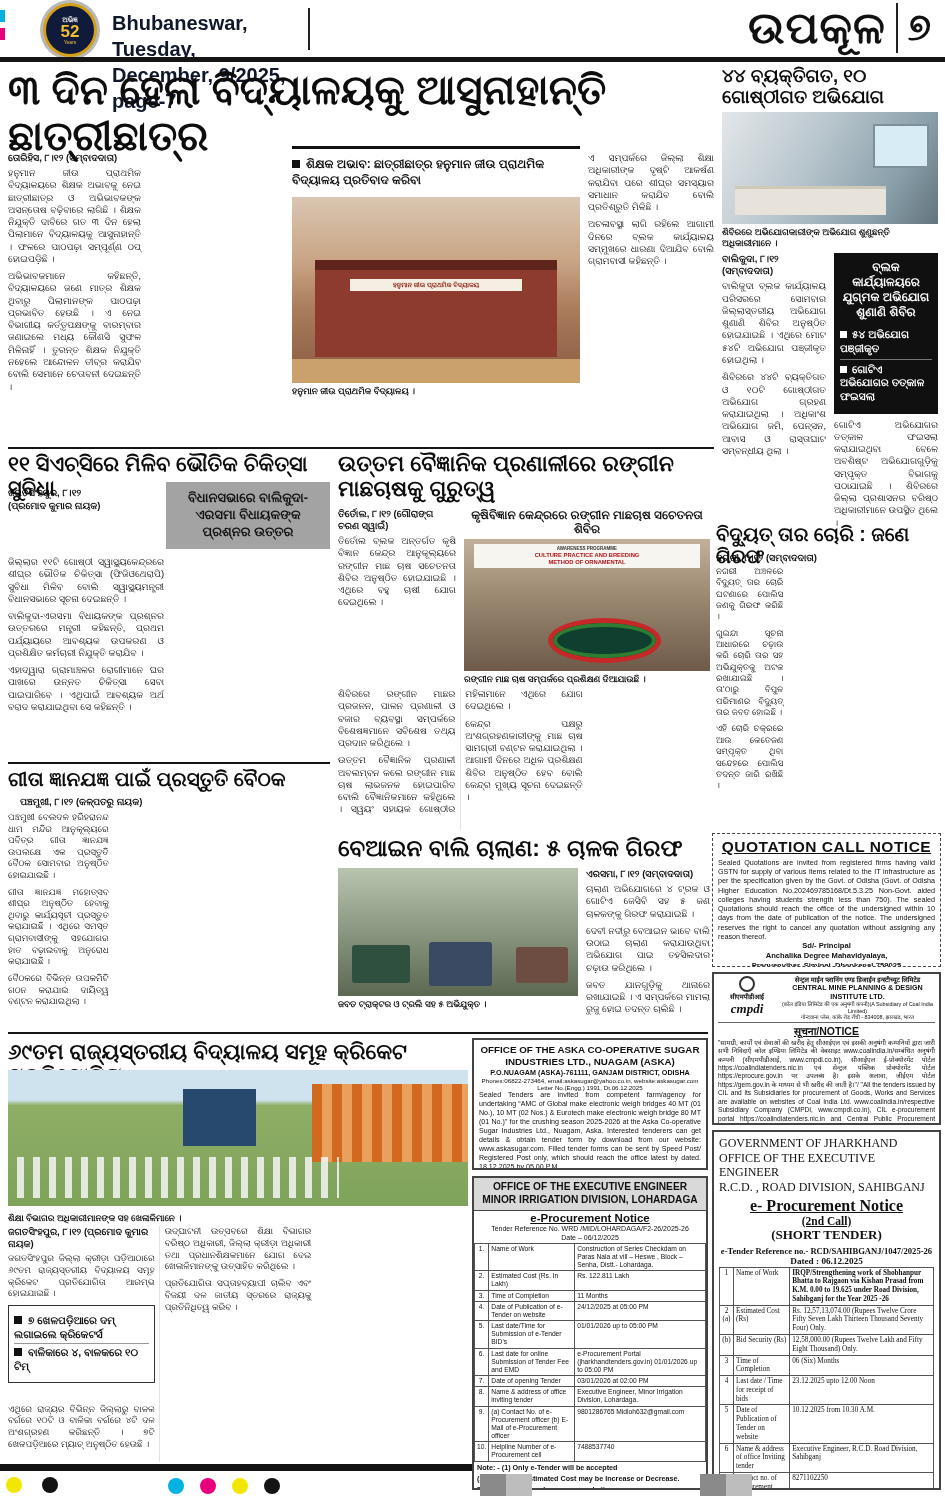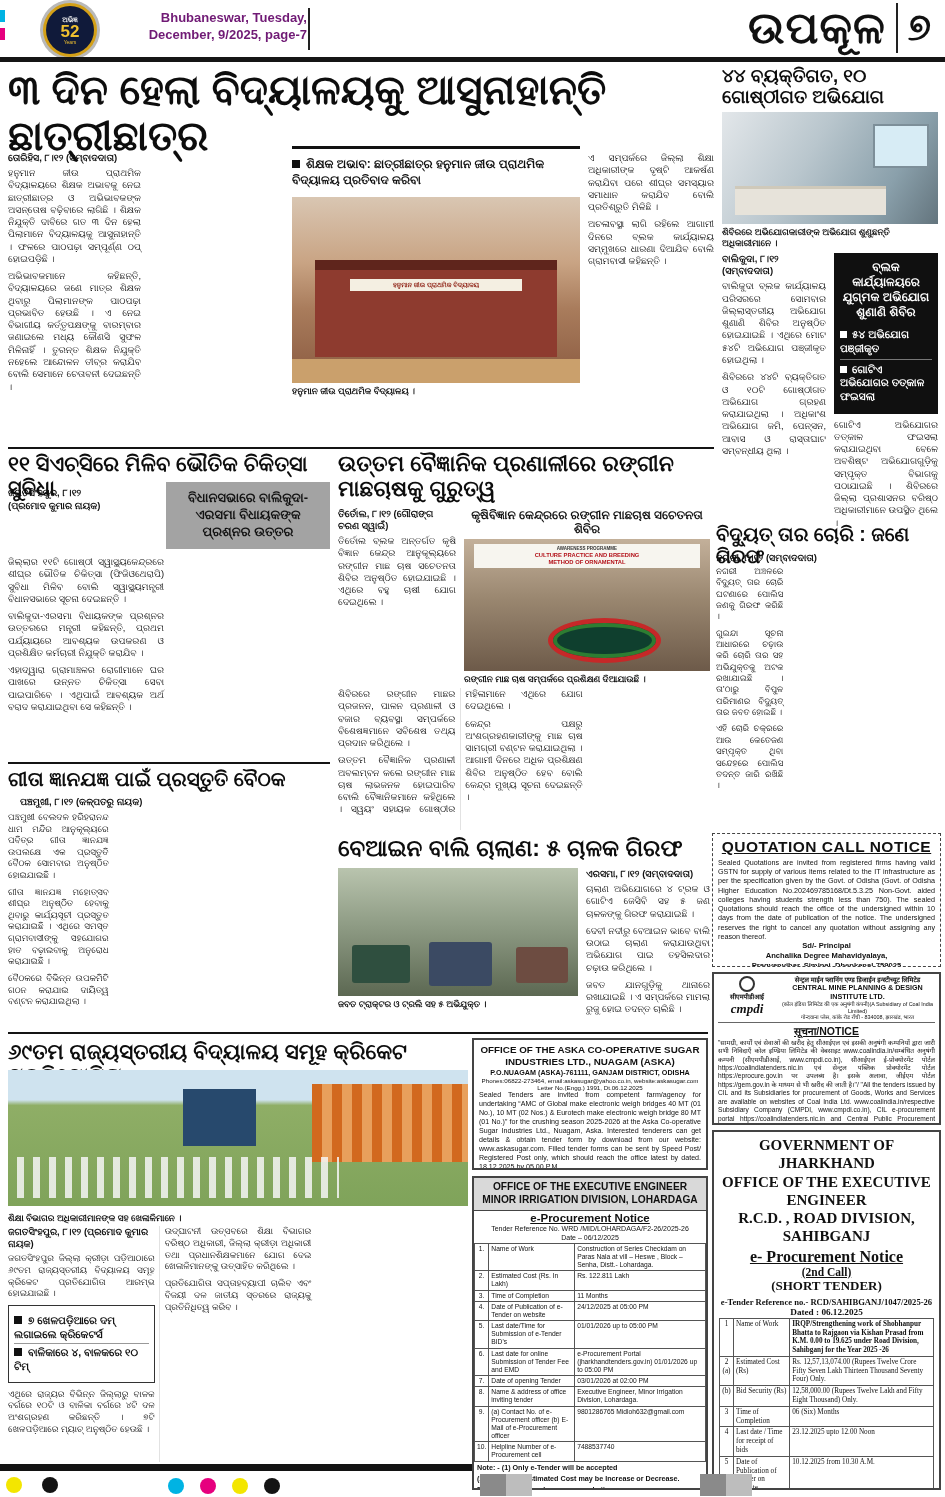--- a/index.html
+++ b/index.html
@@ -8,21 +8,21 @@
         font-family:"Liberation Sans","DejaVu Sans",sans-serif;color:#111;overflow:hidden}
   .abs{position:absolute}
   
   .logo-wrap{left:20px;top:4px;width:100px;height:52px;display:flex;align-items:center;justify-content:center}
   .logo-circle{width:48px;height:48px;border-radius:50%;background:#101a3a;
                box-shadow:0 0 0 3px #d4a017,0 0 0 6px #b9b9b9;display:flex;flex-direction:column;
                align-items:center;justify-content:center;line-height:1}
   .logo-top{color:#f5f5f5;font-size:7px;font-weight:700}
   .logo-num{color:#f0c030;font-size:17px;font-weight:800}
   .logo-bot{color:#f0c030;font-size:5px}
-  .mast-date{left:112px;top:10px;width:195px;text-align:right;font-size:13px;font-weight:700;line-height:1.3;color:#701a75}
+  .mast-date{left:112px;top:10px;width:195px;text-align:left;font-size:20px;font-weight:700;line-height:1.3;color:#0f172a}
   .mast-div{left:308px;top:8px;width:2px;height:42px;background:#222}
   .paper-row{right:14px;top:0;height:56px;display:flex;align-items:center;gap:10px}
   .paper-name{font-size:44px;font-weight:700;letter-spacing:1px}
   .paper-div{width:2px;height:50px;background:#222}
   .paper-num{font-size:38px;font-weight:700}
   .mast-rule{left:0;top:57px;width:945px;height:5px;background:#151515}
   
   .hl{font-weight:700;line-height:1.12;color:#0d0d0d}
   .dl{font-weight:700;font-size:9.5px;margin-bottom:3px}
   .bp{font-size:9.3px;line-height:1.32;text-align:justify;margin-bottom:5px}
@@ -104,21 +104,21 @@
   .a8-hl{left:8px;top:1040px;width:460px;font-size:21.5px}
   .a8-photo{left:8px;top:1070px;width:460px}
   .ph-cricket{height:136px;background:linear-gradient(#cfe3ef 0%,#cfe3ef 22%,#8fae66 26%,#7fa35a 100%)}
   .tent{position:absolute;right:0;top:10%;width:34%;height:58%;background:repeating-linear-gradient(90deg,#d2691e 0 10px,#e8a05c 10px 20px)}
   .banner-blue{position:absolute;left:38%;top:14%;width:16%;height:42%;background:#27496d}
   .players{position:absolute;left:2%;bottom:6%;width:70%;height:30%;
            background:repeating-linear-gradient(90deg,#f5f5f5 0 7px,transparent 7px 16px);opacity:.85}
   .a8-cap{left:8px;top:1210px;width:460px}
   .a8-body{left:8px;top:1226px;width:460px;height:236px;column-count:3}
   .a8-body .bp{font-size:8.9px}
-  .insetbox{border:1.5px solid #333;padding:6px 5px;margin:3px 0 6px;break-inside:avoid}
+  .insetbox{border:1.5px solid #333;padding:6px 5px;margin:3px 0 21px;break-inside:avoid}
   .insetbox .ib{font-size:10.5px;font-weight:700;line-height:1.3;padding:2px 0}
   .insetbox .ib + .ib{border-top:1px solid #999}
   .bottom-bar{left:0;top:1464px;width:708px;height:7px;background:#131313}
   
   .notice{border:1.5px solid #444;background:#fff;padding:4px 5px;overflow:hidden}
   .n-title{font-weight:800;text-align:center}
   .n-body{text-align:justify;line-height:1.28}
   
   .aska{left:472px;top:1038px;width:236px;height:132px;border-width:2px}
   .aska .o1{font-size:9.8px;font-weight:800;text-align:center;line-height:1.2}
@@ -147,21 +147,21 @@
   .cm-hi{font-size:6.5px;font-weight:700}
   .cm-latin{font-family:"Liberation Serif",serif;font-style:italic;font-weight:700;font-size:13px}
   .cm-org{flex:1;text-align:center;line-height:1.2}
   .cm-org .h1{font-size:6.6px;font-weight:700}
   .cm-org .h2{font-size:7.2px;font-weight:800}
   .cm-org .h3{font-size:5.4px}
   .cm-title{font-size:10.5px;font-weight:800;text-align:center;text-decoration:underline;margin:1px 0}
   .cmpdi .n-body{font-size:6.6px}
   
   .sah{left:712px;top:1130px;width:229px;height:360px;font-family:"Liberation Serif",serif;border-width:2px}
-  .sah .g{font-size:15px;font-weight:700;text-align:center;line-height:1.22}
+  .sah .g{font-size:12px;font-weight:400;line-height:1.22}
   .sah .t{font-size:16px;font-weight:800;text-align:center;text-decoration:underline;margin-top:2px}
   .sah .c{font-size:11.5px;font-weight:800;text-align:center;text-decoration:underline}
   .sah .s{font-size:13px;font-weight:800;text-align:center}
   .sah .r{font-size:8.6px;font-weight:700;text-align:center;margin-top:3px}
   .sah .d{font-size:9.2px;font-weight:800;text-align:center}
   .sah table.ntab td{font-size:7.2px;font-family:"Liberation Serif",serif}
   .sah .bold-val{font-weight:700}
   
   .edge-c{left:0;top:10px;width:5px;height:12px;background:#00b3e3}
   .edge-m{left:0;top:28px;width:5px;height:12px;background:#e6007e}

